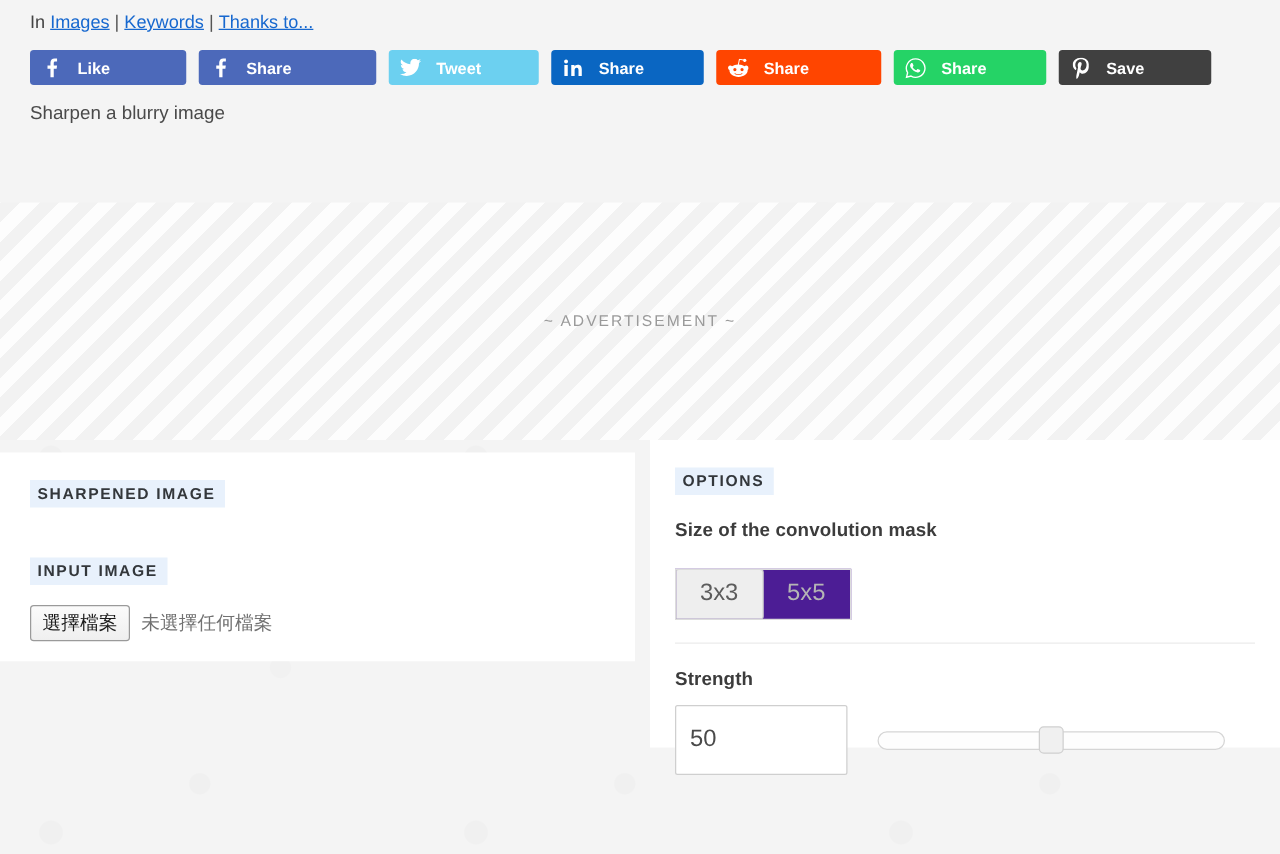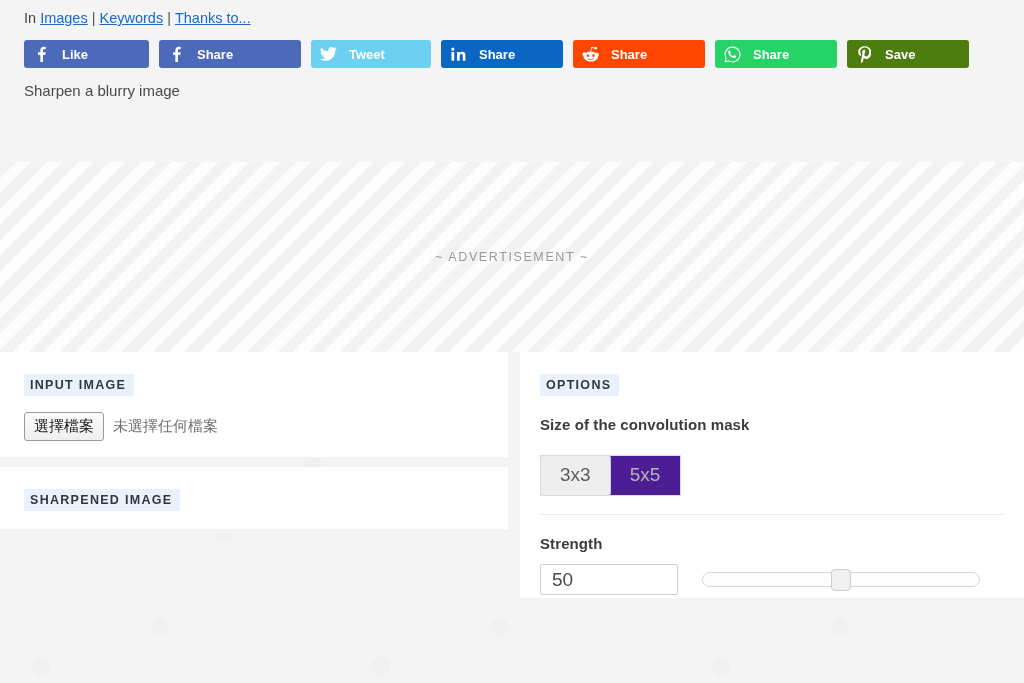--- a/index.html
+++ b/index.html
@@ -101,21 +101,21 @@
     white-space: nowrap;
   }
   .sbtn svg { display: block; }
 
   .sb-like   { background: #4c69ba; width: 125px; }
   .sb-fshare { background: #4c69ba; width: 142px; }
   .sb-tweet  { background: #6cd0f0; width: 120px; text-align: right; }
   .sb-in     { background: #0a66c2; width: 122px; }
   .sb-reddit { background: #ff4500; width: 132px; }
   .sb-wa     { background: #25d366; width: 122px; }
-  .sb-pin    { background: #4d7c0f; width: 122px; }
+  .sb-pin    { background: #404040; width: 122px; }
 
   .subtitle {
     margin-top: 14px;
     font-size: 15px;
     color: #4a4a4a;
   }
 
   
   .ad-band {
     position: relative;
@@ -237,21 +237,21 @@
   }
 
   .strength-row {
     margin-top: 12px;
     display: flex;
     align-items: center;
     gap: 24px;
   }
   .strength-input {
     width: 138px;
-    height: 31px;
+    height: 56px;
     box-sizing: border-box;
     border: 1px solid #cfcfcf;
     border-radius: 2px;
     background: #fff;
     font-family: "Liberation Sans", sans-serif;
     font-size: 19px;
     color: #4a4a4a;
     padding: 0 11px;
     outline: none;
   }
@@ -371,30 +371,30 @@
 </div>
 
 <div class="ad-band">
   <div class="ad-label">~ ADVERTISEMENT ~</div>
 </div>
 
 <div class="main">
 
   <div class="col-left">
 
+    <div class="card card-output">
+      <div class="section-title">SHARPENED IMAGE</div>
+    </div>
+
     <div class="card card-input">
       <div class="section-title">INPUT IMAGE</div>
       <div class="file-row">
         <span class="file-btn">選擇檔案</span>
         <span class="file-status">未選擇任何檔案</span>
       </div>
-    </div>
-
-    <div class="card card-output">
-      <div class="section-title">SHARPENED IMAGE</div>
     </div>
 
   </div>
 
   <div class="col-right">
 
     <div class="card card-options">
       <div class="section-title">OPTIONS</div>
 
       <div class="opt-label">Size of the convolution mask</div>

